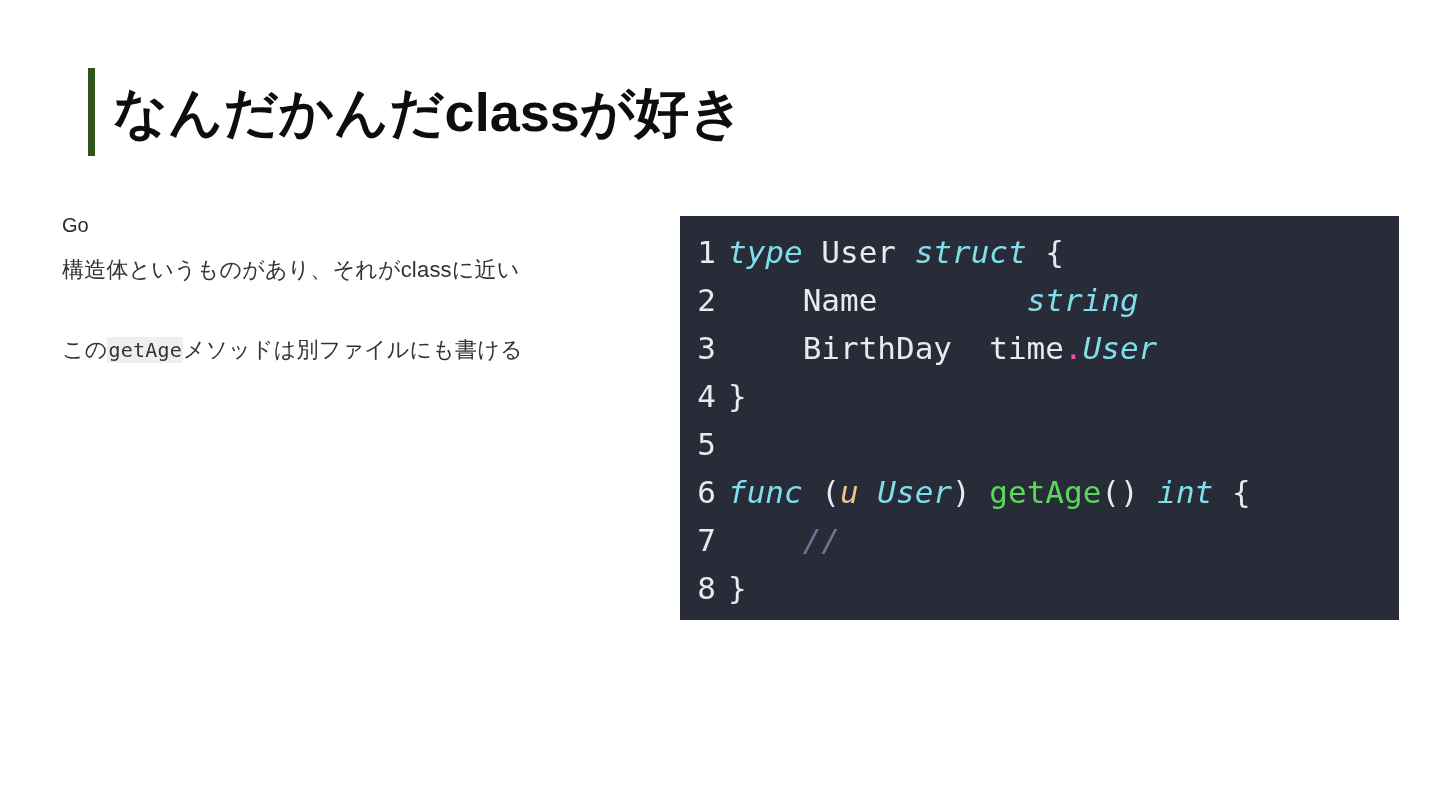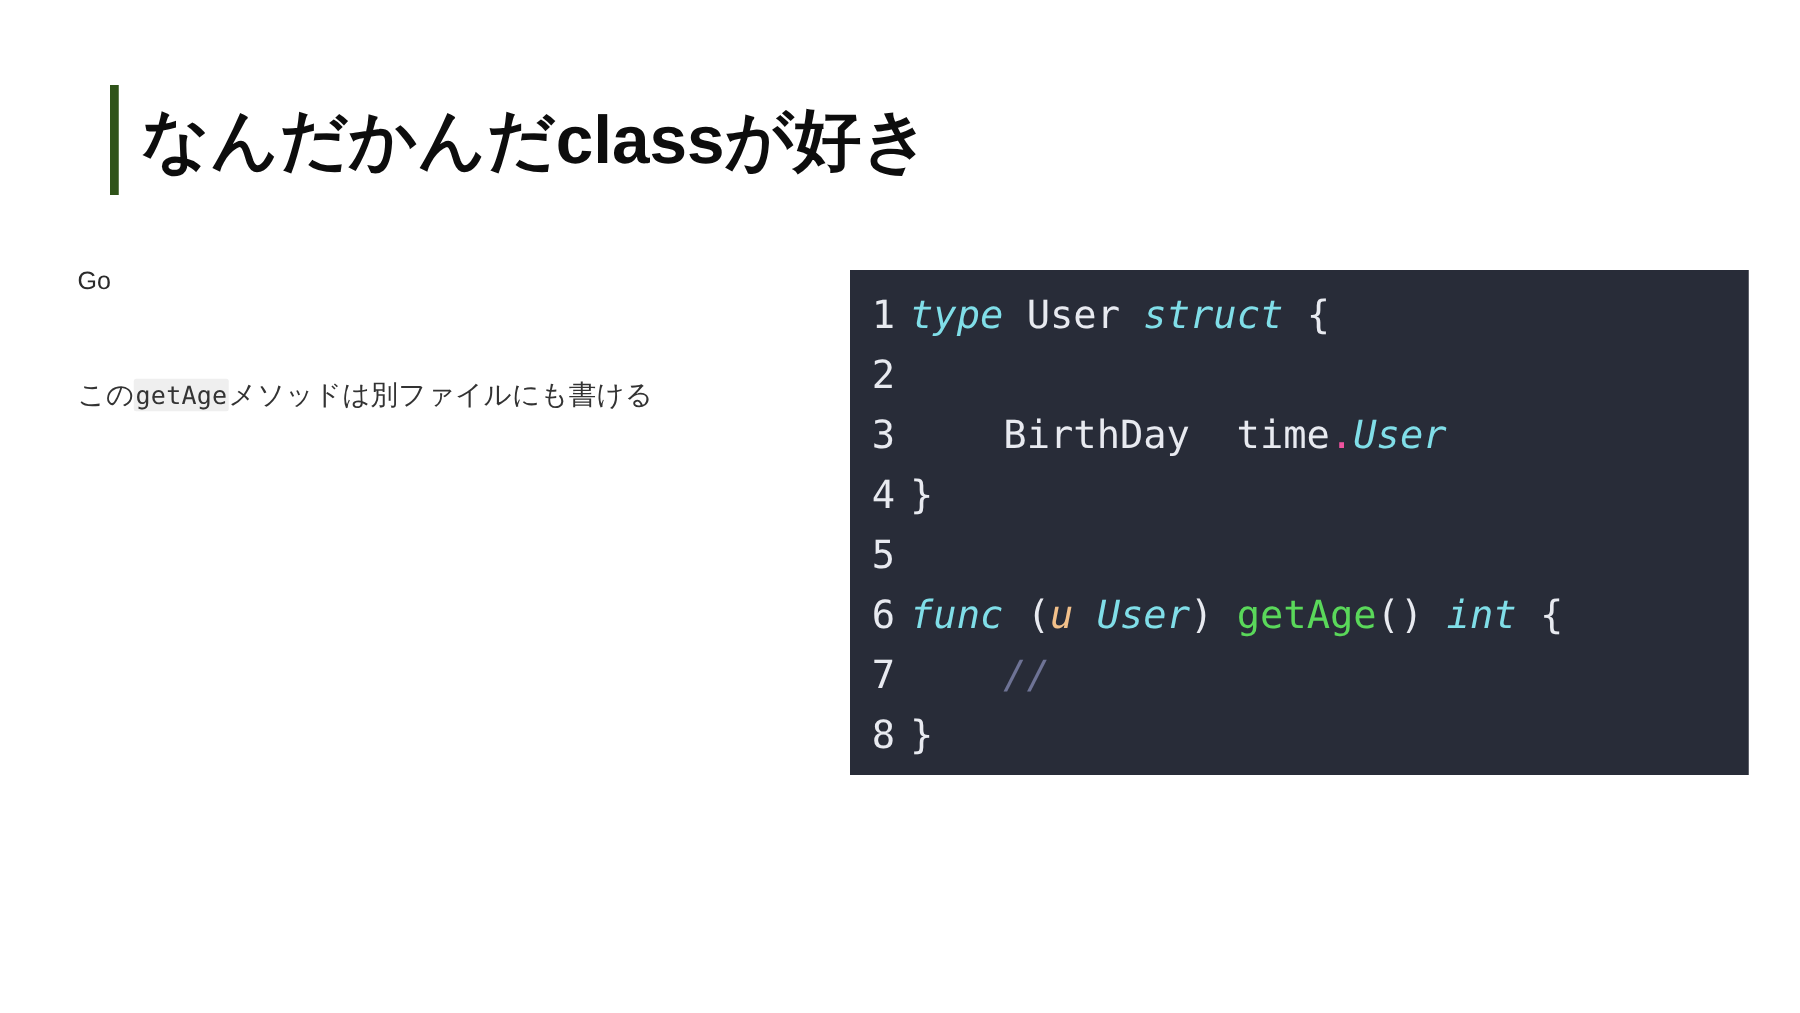--- a/index.html
+++ b/index.html
@@ -54,21 +54,21 @@
     line-height: 30px;
     margin-bottom: 10px;
   }
   .body-para {
     font-size: 22px;
     color: #333333;
     line-height: 40px;
     letter-spacing: 0.2px;
   }
   .body-para.second {
-    margin-top: 56px;
+    margin-top: 40px;
   }
   code.inline-code {
     font-family: "DejaVu Sans Mono", "Liberation Mono", monospace;
     font-size: 20px;
     background: #efefef;
     color: #333333;
     padding: 1px 1px;
     border-radius: 2px;
   }
 
@@ -116,29 +116,30 @@
 
 <div class="title-block">
   <div class="title-bar"></div>
   <div class="title-text">なんだかんだclassが好き</div>
 </div>
 
 <div class="left-col">
   <div class="lang-label">Go</div>
 
   <div class="body-para">
+    <div>構造体というものがあり、それがclassに近い</div>
   </div>
 
   <div class="body-para second">
     <span>この</span><code class="inline-code">getAge</code><span>メソッドは別ファイルにも書ける</span>
   </div>
 </div>
 
 <div class="code-block" id="code-block">
     <div class="code-line"><span class="ln">1</span><span class="code-text"><span class="tok-kw">type</span><span class="tok-plain"> </span><span class="tok-plain">User</span><span class="tok-plain"> </span><span class="tok-kw">struct</span><span class="tok-plain"> {</span></span></div>
-    <div class="code-line"><span class="ln">2</span></div>
+    <div class="code-line"><span class="ln">2</span><span class="code-text"><span class="tok-plain">    Name        </span><span class="tok-type">string</span></span></div>
     <div class="code-line"><span class="ln">3</span><span class="code-text"><span class="tok-plain">    BirthDay  time</span><span class="tok-dot">.</span><span class="tok-type">User</span></span></div>
     <div class="code-line"><span class="ln">4</span><span class="code-text"><span class="tok-plain">}</span></span></div>
     <div class="code-line"><span class="ln">5</span><span class="code-text"><span class="tok-plain"></span></span></div>
     <div class="code-line"><span class="ln">6</span><span class="code-text"><span class="tok-kw">func</span><span class="tok-plain"> (</span><span class="tok-param">u</span><span class="tok-plain"> </span><span class="tok-type">User</span><span class="tok-plain">) </span><span class="tok-func">getAge</span><span class="tok-plain">() </span><span class="tok-kw">int</span><span class="tok-plain"> {</span></span></div>
     <div class="code-line"><span class="ln">7</span><span class="code-text"><span class="tok-plain">    </span><span class="tok-comment">//</span></span></div>
     <div class="code-line"><span class="ln">8</span><span class="code-text"><span class="tok-plain">}</span></span></div>
   </div>
 
 </body></html>

